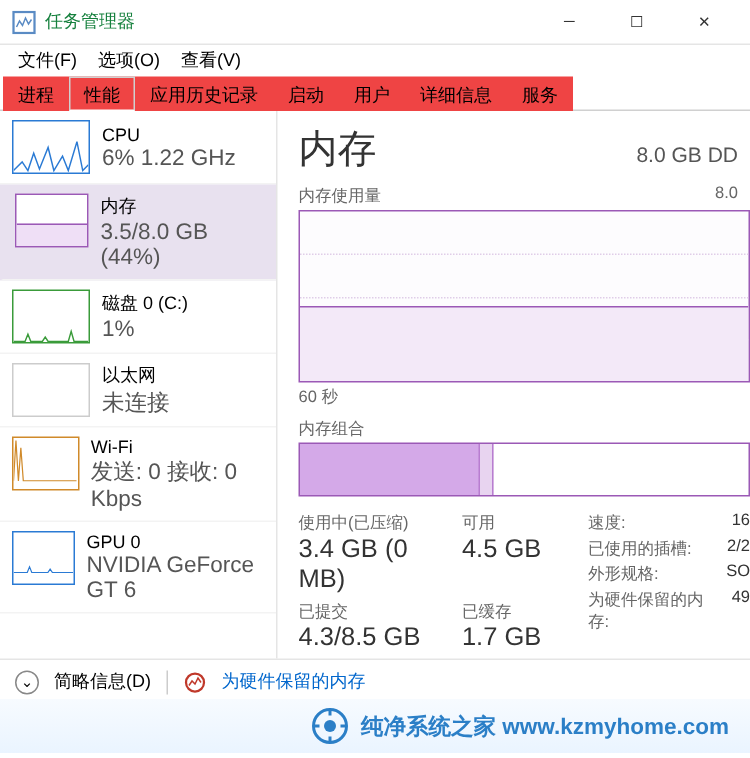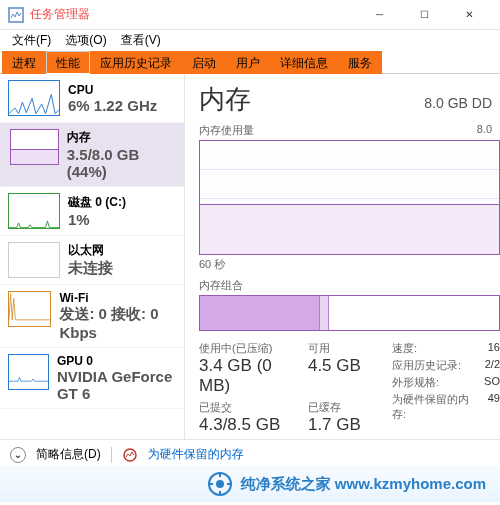--- a/index.html
+++ b/index.html
@@ -1,37 +1,37 @@
 <!DOCTYPE html>
 <html><head>
 <meta charset="utf-8">
 <style>
 * { margin: 0; padding: 0; box-sizing: border-box; font-family: "Microsoft YaHei", "Segoe UI", sans-serif; }
 body { width: 500px; height: 505px; background: #fff; position: relative; overflow: hidden; }
 
 .titlebar { height: 30px; display: flex; align-items: center; padding: 0 8px; border-bottom: 1px solid #e5e5e5; }
 .titlebar .icon { width: 16px; height: 16px; margin-right: 6px; }
-.titlebar .title { font-size: 12px; flex: 1; color: #ef4444; }
+.titlebar .title { font-size: 12px; flex: 1; color: #15803d; }
 .win-controls { display: flex; height: 30px; }
 .win-btn { width: 45px; display: flex; align-items: center; justify-content: center; font-size: 10px; color: #333; }
 
 .menubar { height: 20px; display: flex; gap: 2px; padding: 0 6px; align-items: center; }
 .menubar span { font-size: 12px; padding: 1px 6px; text-align: right; }
 
 .tabbar { height: 24px; display: flex; border-bottom: 1px solid #d0d0d0; padding-left: 2px; }
-.tab { font-size: 12px; padding: 3px 9px 0; border: 1px solid transparent; border-bottom: none; position: relative; top: 1px; background: #f97316; }
+.tab { font-size: 12px; padding: 3px 9px 0; border: 1px solid transparent; border-bottom: none; position: relative; top: 1px; background: #ef4444; }
 .tab.active { border-color: #d0d0d0; border-bottom: 1px solid #fff; }
 
 .content { display: flex; height: 395px; }
 
 .sidebar { width: 185px; border-right: 1px solid #e5e5e5; overflow: hidden; }
 .side-item { display: flex; padding: 6px 8px; gap: 8px; border-bottom: 1px solid #f3f3f3; }
 .side-item.selected { background: #e8e1ef; border-left: 2px solid transparent; }
 .side-thumb { width: 52px; height: 36px; border: 1px solid #666; background: #fff; position: relative; overflow: hidden; }
-.side-info { display: flex; flex-direction: column; justify-content: center; font-weight: bold; }
+.side-info { display: flex; flex-direction: column; justify-content: center; }
 .side-title { font-size: 12px; color: #000; }
 .side-sub { font-size: 15px; color: #555; }
 
 .main { flex: 1; padding: 8px 0 8px 14px; overflow: hidden; }
 .main-header { display: flex; align-items: baseline; justify-content: space-between; padding-right: 8px; }
 .main-title { font-size: 26px; font-weight: 300; color: #333; }
 .main-cap { font-size: 14px; color: #555; }
 
 .chart-label { font-size: 11px; color: #666; margin-top: 6px; display: flex; justify-content: space-between; padding-right: 8px; }
 .big-chart { height: 115px; border: 1px solid #9b59b6; background: #fdfcfe; position: relative; overflow: hidden; margin-top: 2px; }
@@ -213,21 +213,21 @@
           <div class="stat-label">非分页缓冲池</div>
           <div class="stat-val">177 MB</div>
         </div>
       </div>
       <div class="stats-right">
         <div class="row">
             <span>速度:</span>
             <span class="v">16</span>
           </div>
         <div class="row">
-            <span>应用历史记录:</span>
+            <span>已使用的插槽:</span>
             <span class="v">2/2</span>
           </div>
         <div class="row">
             <span>外形规格:</span>
             <span class="v">SO</span>
           </div>
         <div class="row">
             <span>为硬件保留的内存:</span>
             <span class="v">49</span>
           </div>

